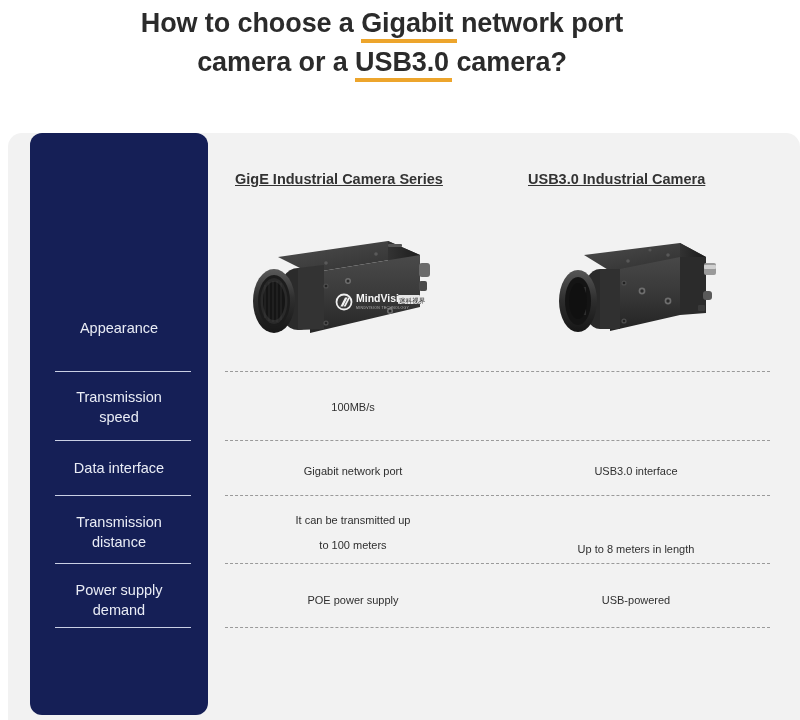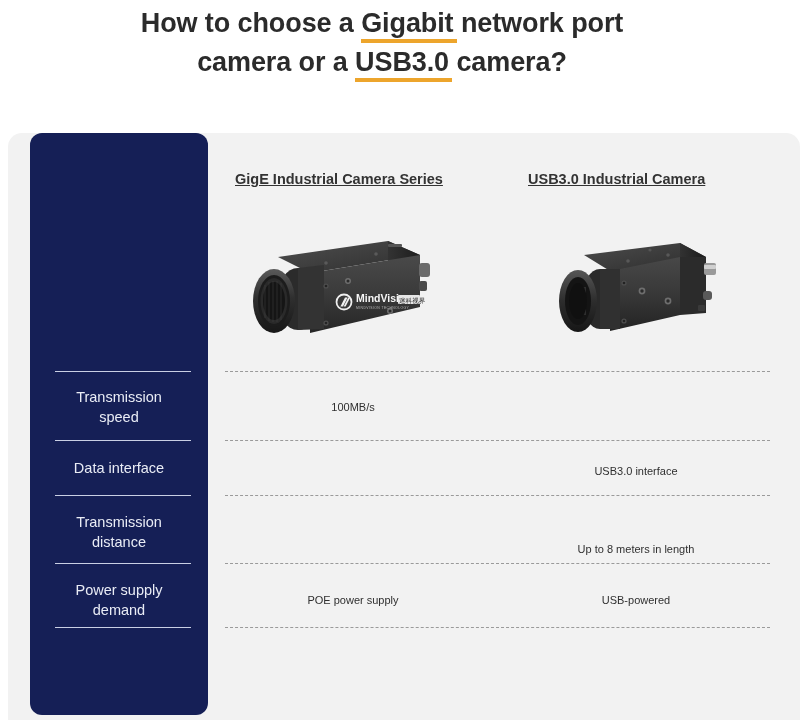--- a/index.html
+++ b/index.html
@@ -157,20 +157,23 @@
 
   <div class="title-block">
     <div class="title-line"><span>How to choose a </span><span class="hl">Gigabit</span><span> network port</span></div>
     <div class="title-line"><span>camera or a </span><span class="hl">USB3.0</span><span> camera?</span></div>
   </div>
 
   <div class="card">
 
     <div class="sidebar">
 
+      <div class="side-row" style="top:173px;height:44px;">
+        <span class="side-label">Appearance</span>
+      </div>
       <div class="side-div" style="top:238px;"></div>
 
       <div class="side-row" style="top:248px;height:52px;">
         <span class="side-label" style="white-space: pre-line;">Transmission
 speed</span>
       </div>
       <div class="side-div" style="top:307px;"></div>
 
       <div class="side-row" style="top:315px;height:40px;">
         <span class="side-label">Data interface</span>
@@ -327,23 +330,26 @@
           <circle cx="130" cy="26" r="1.8" fill="#585858"></circle>
           <circle cx="112" cy="21" r="1.6" fill="#555"></circle>
         </svg>
       </div>
 
       <div class="dash" style="top:238px;"></div>
 
       <div class="cell c1" style="top:262px;">100MB/s</div>
       <div class="dash" style="top:307px;"></div>
 
+      <div class="cell c1" style="top:326px;">Gigabit network port</div>
       <div class="cell c2" style="top:326px;">USB3.0 interface</div>
       <div class="dash" style="top:362px;"></div>
 
+      <div class="cell c1" style="top:375px;white-space:pre-line;">It can be transmitted up
+to 100 meters</div>
       <div class="cell c2" style="top:404px;">Up to 8 meters in length</div>
       <div class="dash" style="top:430px;"></div>
 
       <div class="cell c2" style="top:455px;">USB-powered</div>
       <div class="cell c1" style="top:455px;">POE power supply</div>
       <div class="dash" style="top:494px;"></div>
 
     </div>
   </div>
 </div>

